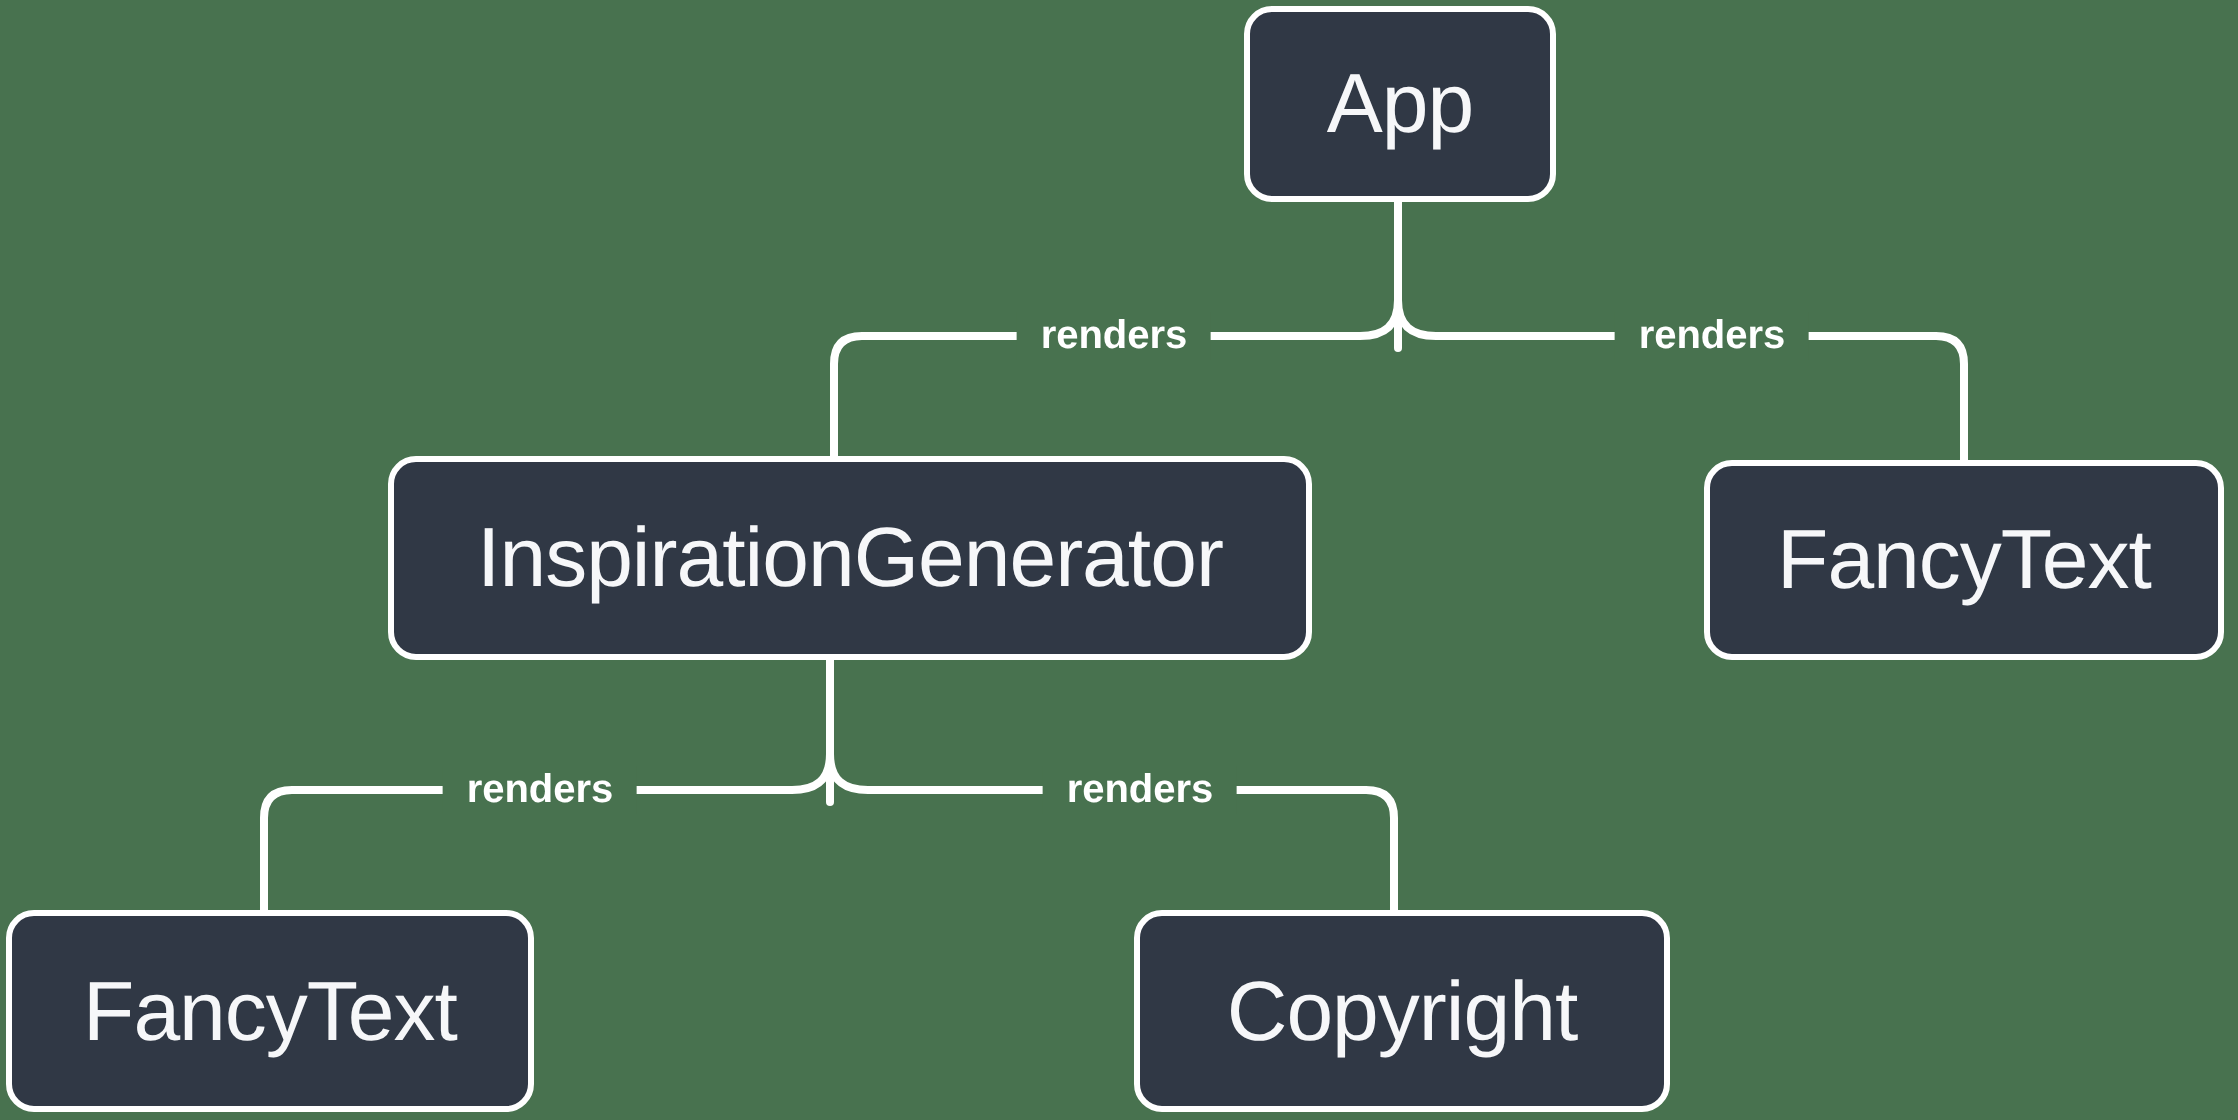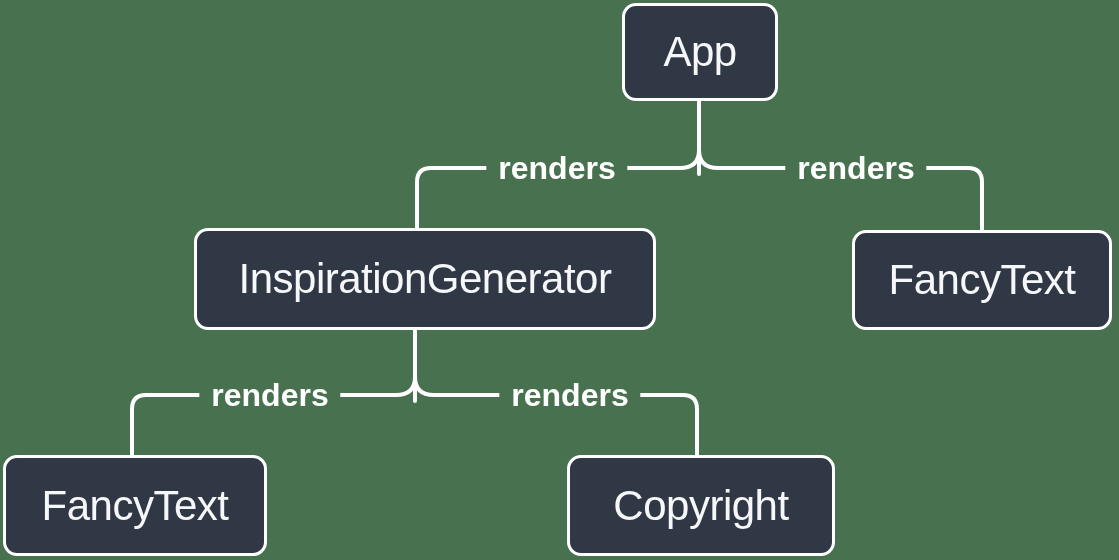--- a/index.html
+++ b/index.html
@@ -31,21 +31,21 @@
   }
   .node-app{left:622px;top:3px;width:156px;height:98px;}
   .node-ig{left:194px;top:228px;width:462px;height:102px;}
   .node-ft-top{left:852px;top:230px;width:260px;height:100px;}
   .node-ft-bottom{left:3px;top:455px;width:264px;height:101px;}
   .node-copyright{left:567px;top:455px;width:268px;height:101px;justify-content:center;}
   .edge-label{
     position:absolute;transform:translate(-50%,-50%);
     background:var(--bg);
     color:var(--stroke);
-    font-size:32px;font-weight:600;
+    font-size:20px;font-weight:600;
     padding:0 12px;white-space:nowrap;line-height:1.2;
   }
   .el-1{left:557px;top:168px;}
   .el-2{left:856px;top:168px;}
   .el-3{left:270px;top:395px;}
   .el-4{left:570px;top:395px;}
 </style>
 </head>
 <body>
 

